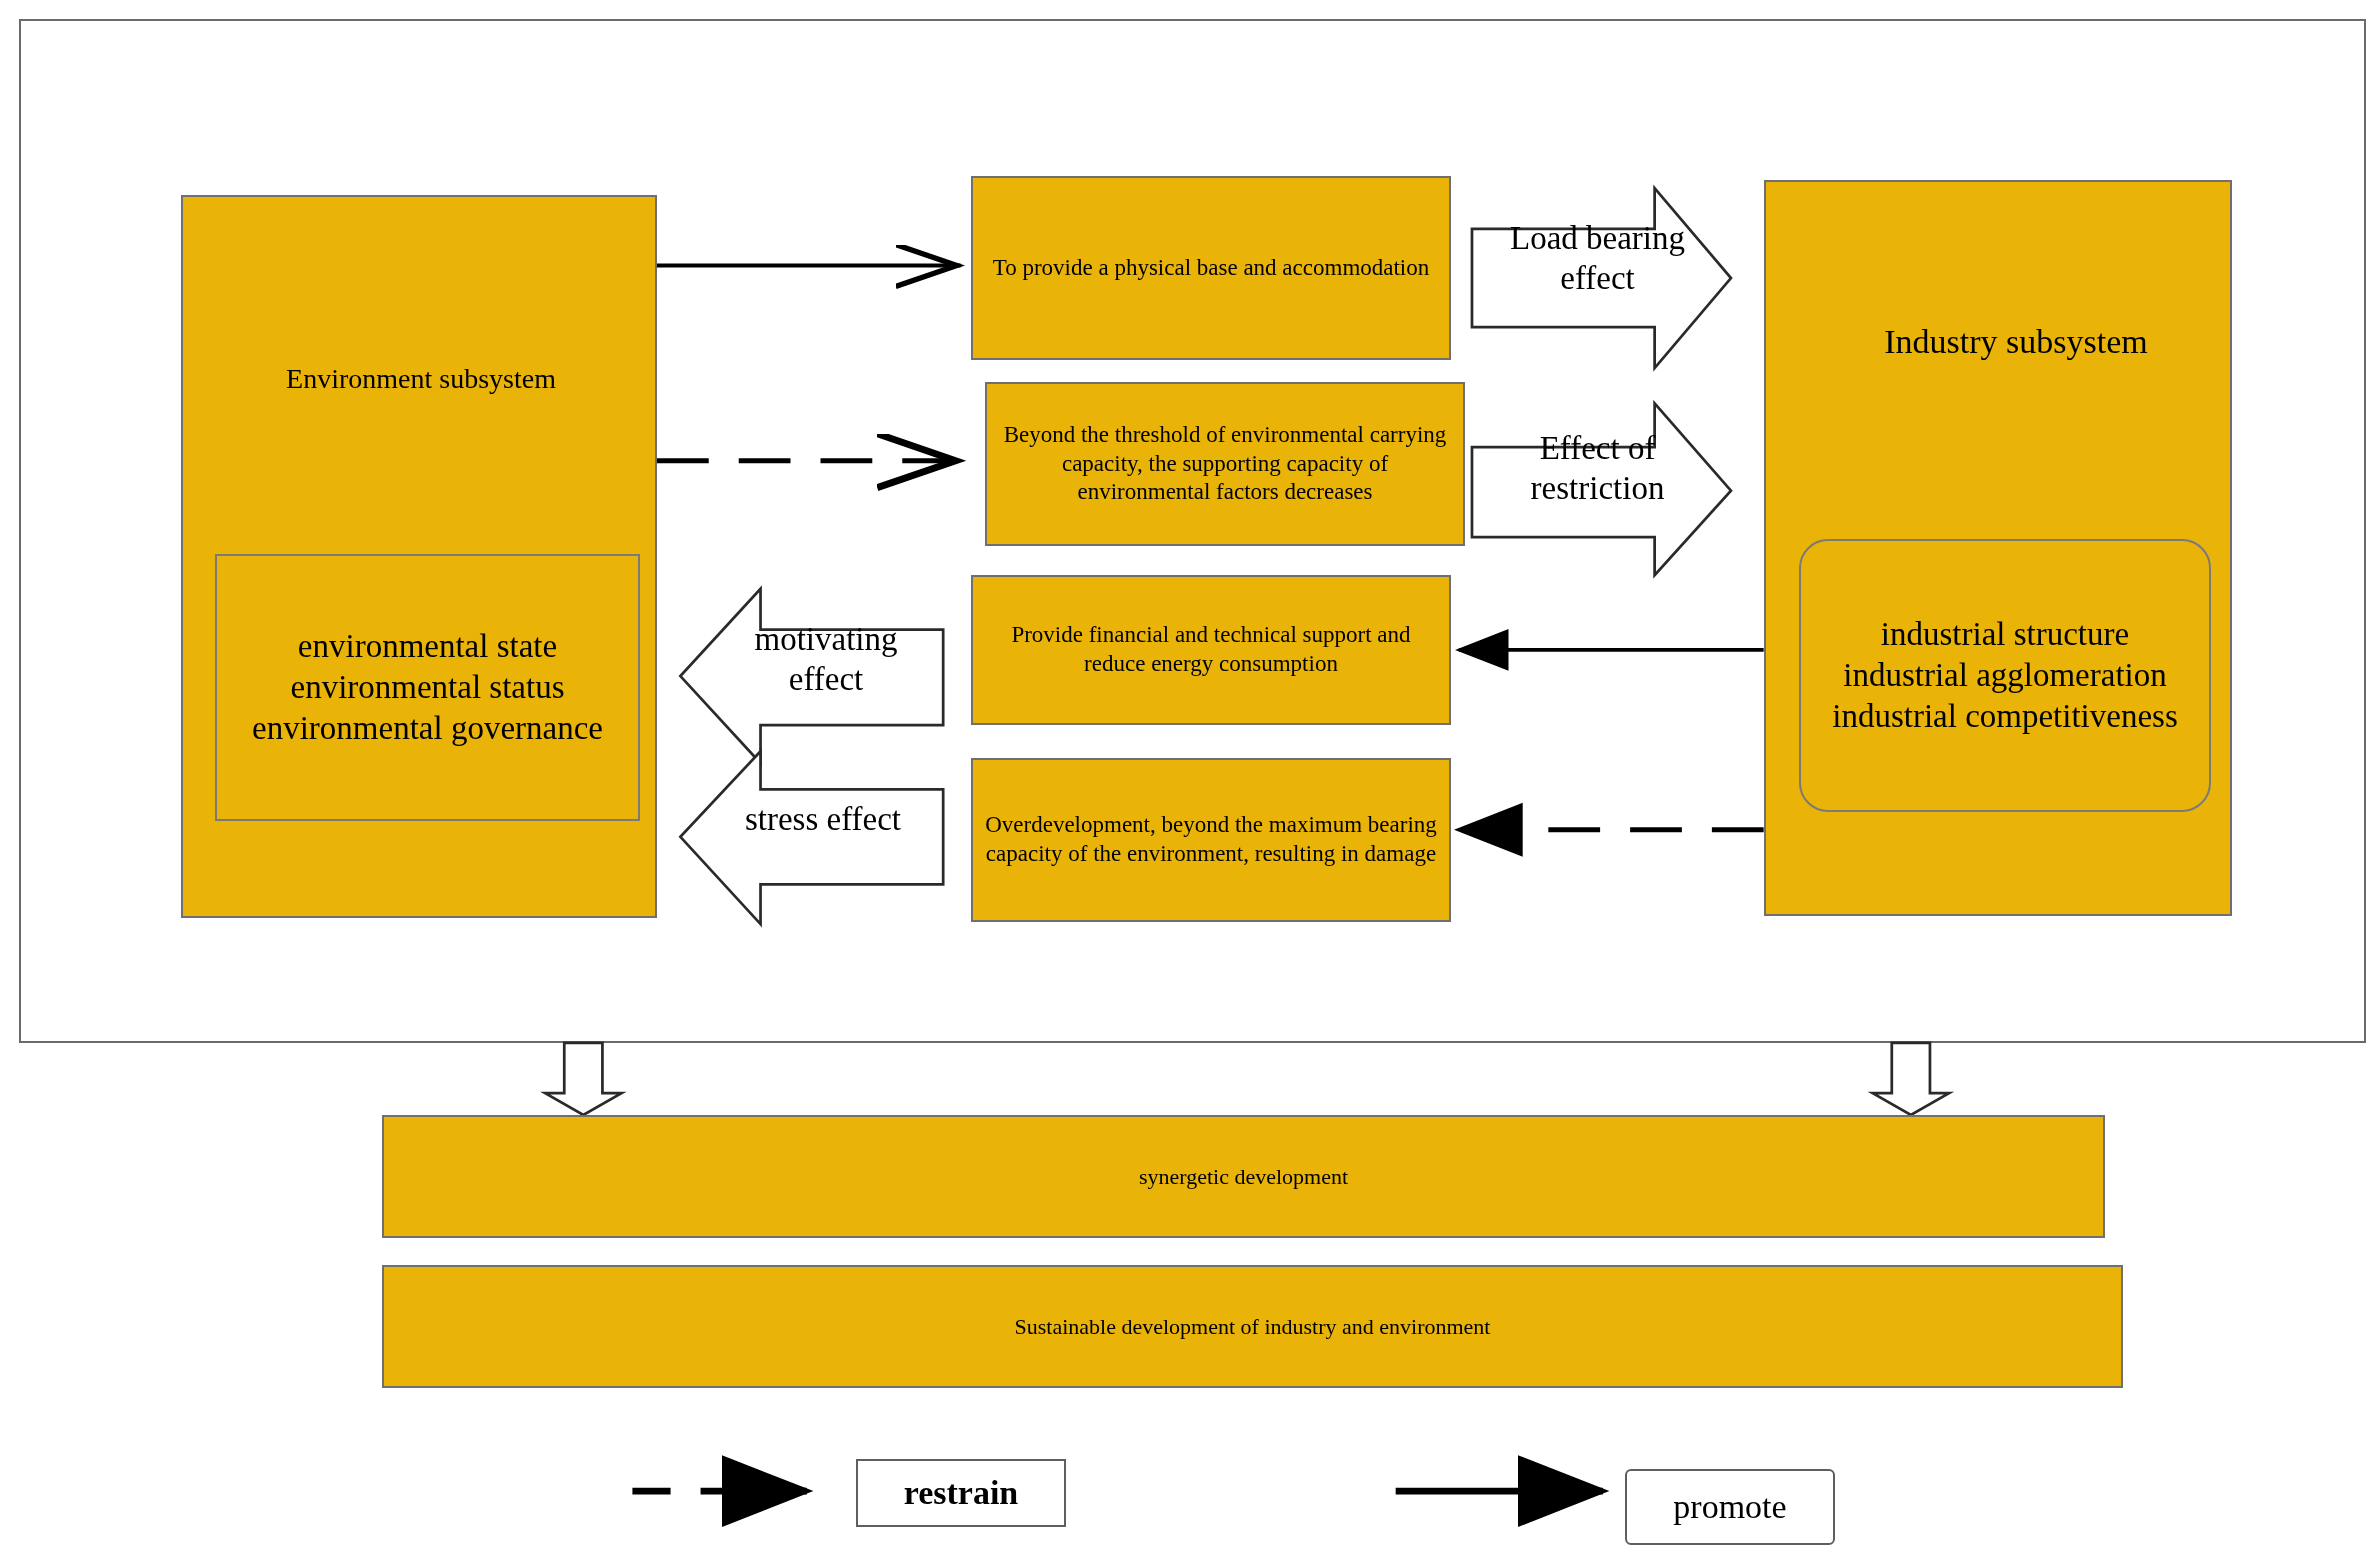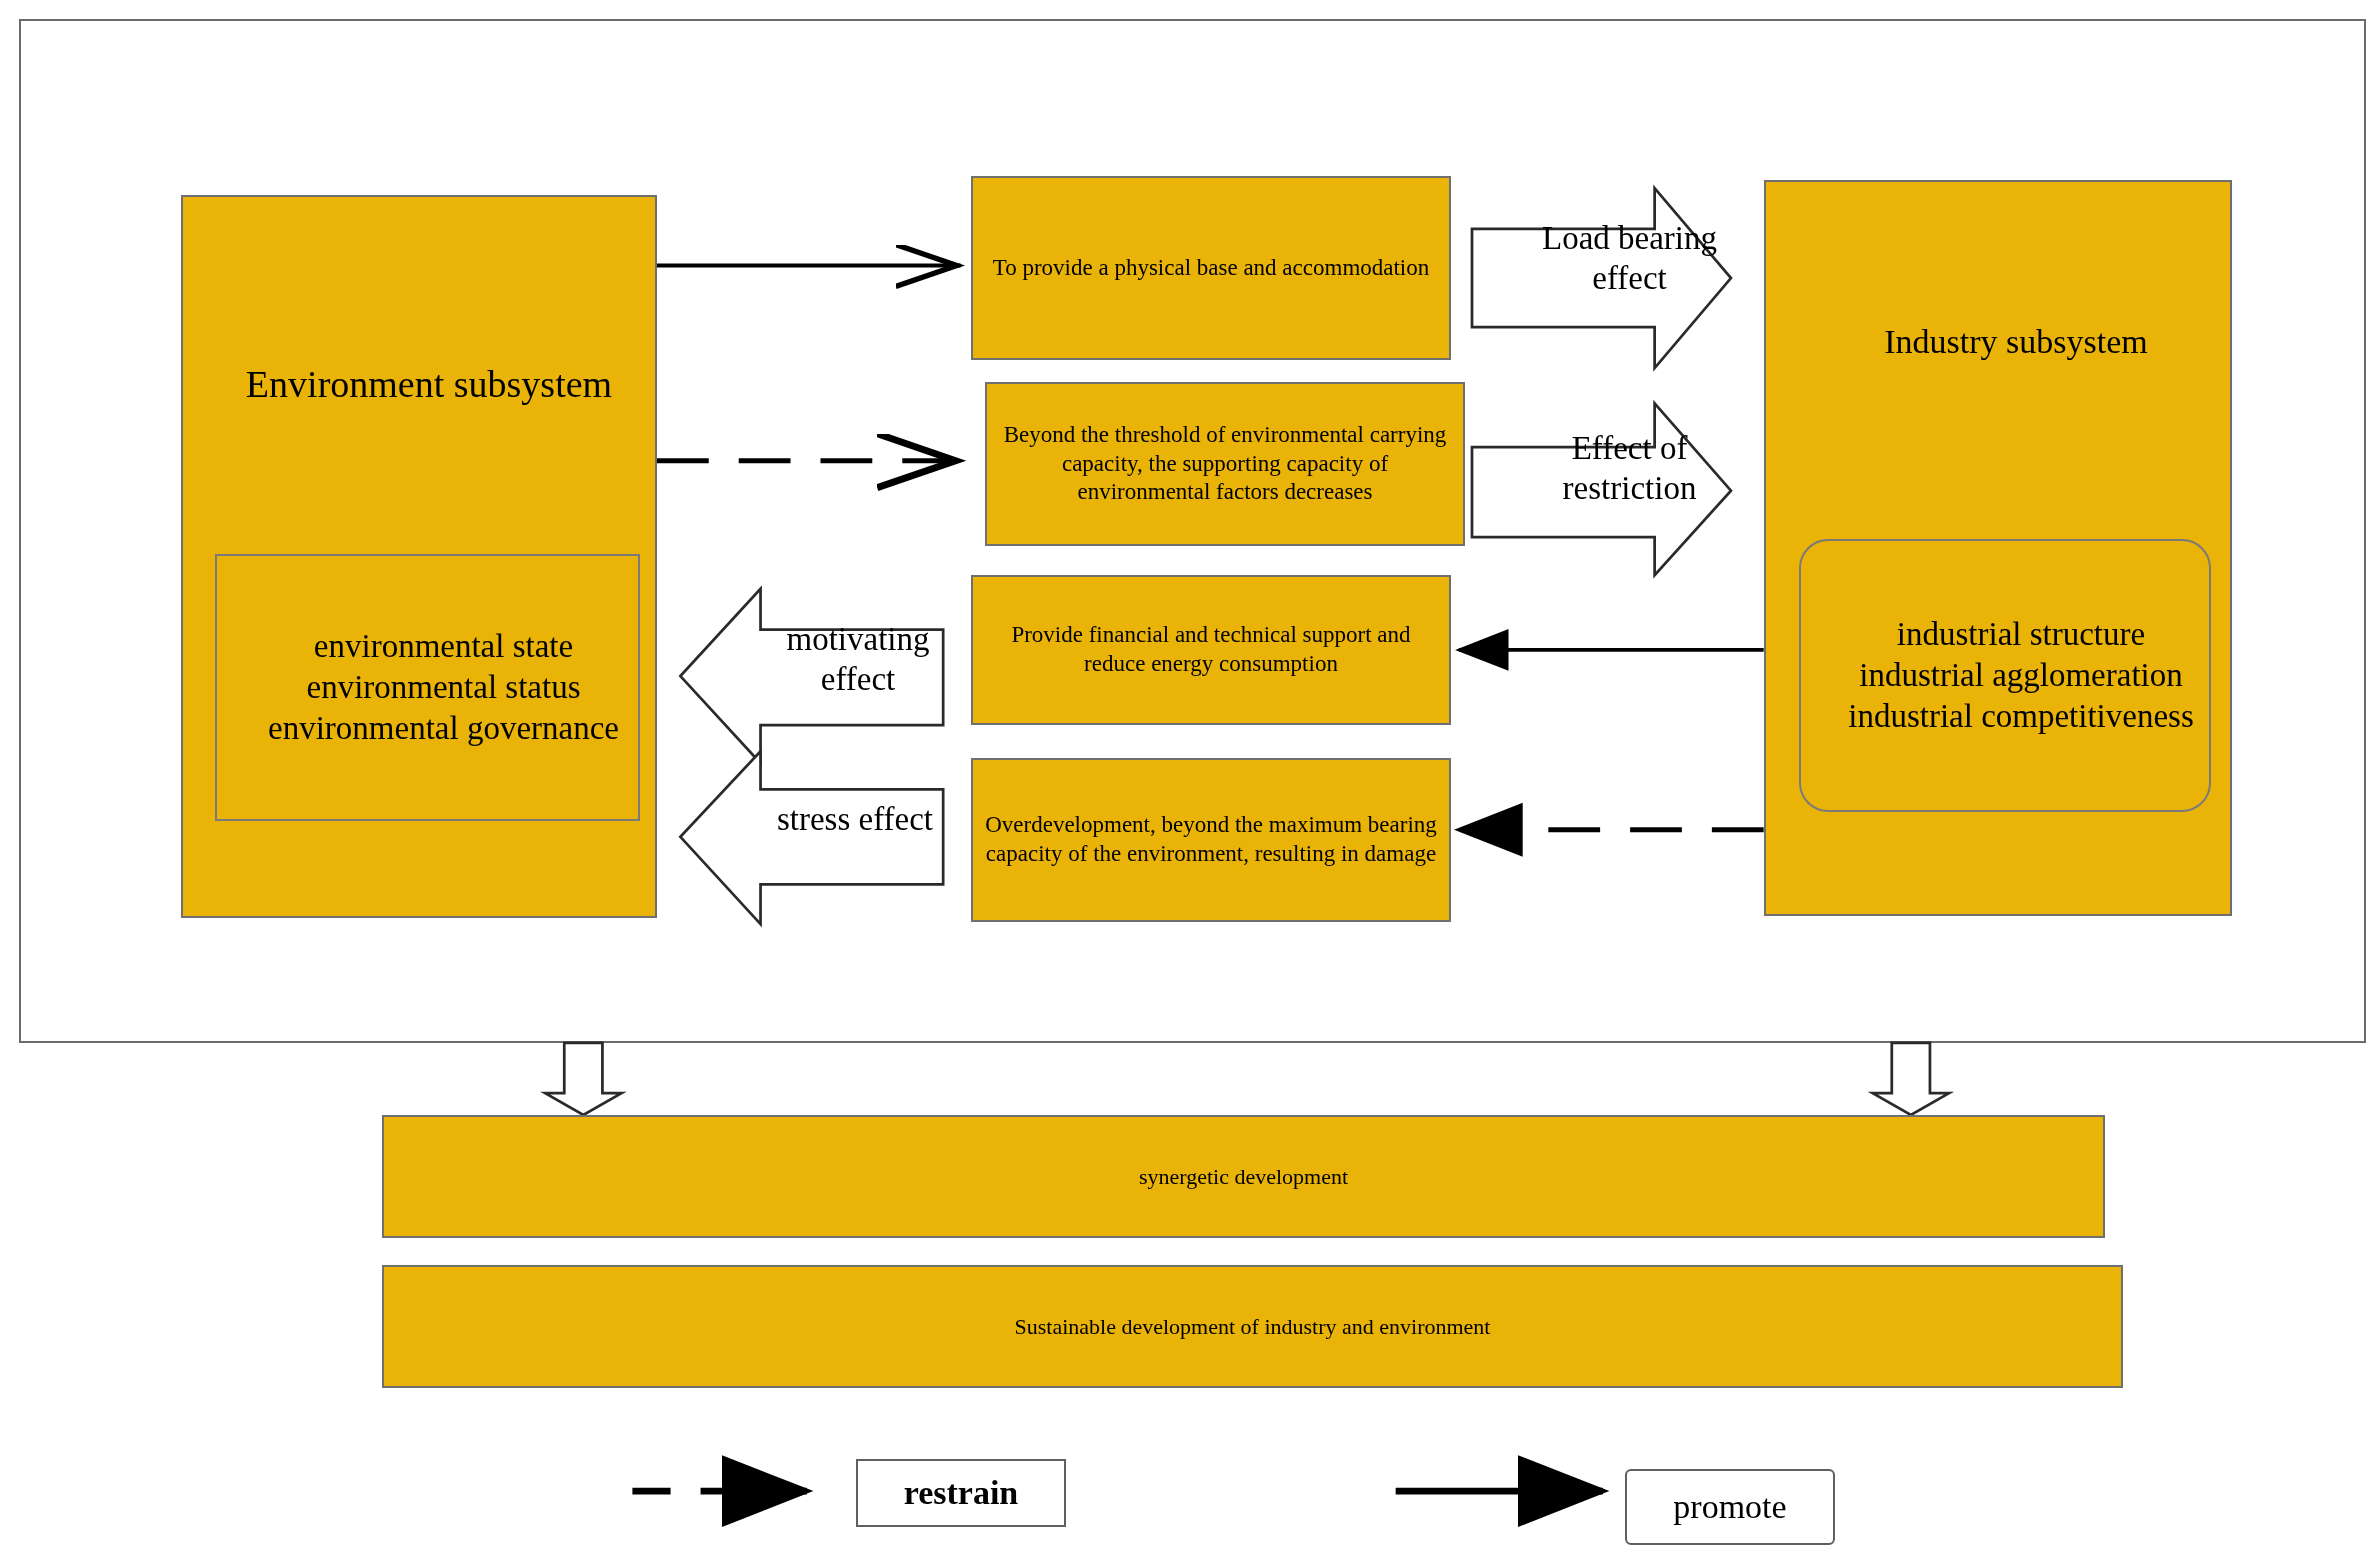--- a/index.html
+++ b/index.html
@@ -12,39 +12,39 @@
   
   .frame{border:2.7px solid #6b6b6b;}
 
   
   .box{border:2.7px solid #6f6f6f;background:#eab308;display:flex;align-items:center;
        justify-content:center;text-align:center;line-height:1.25;}
   .box-thin{border:2.2px solid #7a7a7a;}
   .box.small-text{font-size:23px;padding:3.3px 7.6px;}
   .box.bar{font-size:22px;}
 
-  .text-block{white-space:pre-line;padding-left:32px;}
+  .text-block{white-space:pre-line;}
 
   
   svg.overlay{position:absolute;left:0;top:0;width:2377px;height:1556px;overflow:visible;}
 
   .arrowlabel{position:absolute;font-size:33px;text-align:center;line-height:1.22;}
 
   .legend-label{border:2.2px solid #5f5f5f;background:#fff;display:flex;align-items:center;
                 justify-content:center;font-size:34px;}
 </style>
 </head>
 <body>
 
 <div id="stage">
 
   <div class="abs frame" style="left:19px;top:19px;width:2347px;height:1024px;"></div>
 
   <div class="abs box" style="left:181px;top:195px;width:476px;height:723px;display:block;">
-    <div class="abs" style="left:8px;top:164px;width:476px;text-align:center;font-size:38px;">Environment subsystem</div>
+    <div class="abs" style="left:0;top:164px;width:476px;text-align:center;font-size:28px;">Environment subsystem</div>
 
     <div class="abs box box-thin text-block" style="left:32px;top:357px;width:425px;height:267px;font-size:33px;">environmental state
 environmental status
 environmental governance</div>
   </div>
 
   <div class="abs box" style="left:1764px;top:180px;width:468px;height:736px;display:block;">
     <div class="abs" style="left:0;top:139px;width:468px;text-align:center;font-size:34px;padding-left:32px;">Industry subsystem</div>
 
     <div class="abs box box-thin text-block" style="left:33px;top:357px;width:412px;height:273px;font-size:33px;border-radius:29px;">industrial structure

